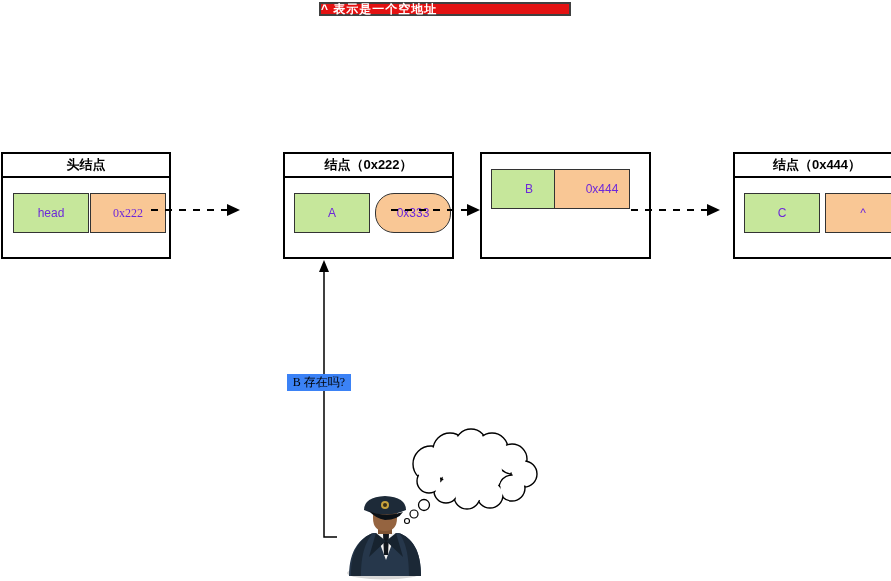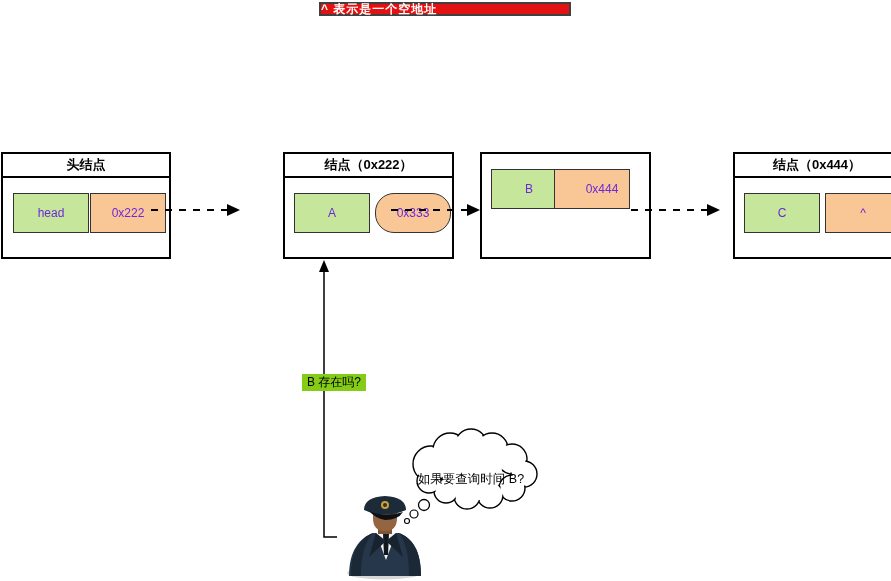--- a/index.html
+++ b/index.html
@@ -29,31 +29,31 @@
     position:absolute;top:15px;width:76px;height:40px;box-sizing:border-box;
     display:flex;align-items:center;justify-content:center;
     font-size:12px;color:#6d28d9;border:1.5px solid #333333;
   }
   .cell.data{background:#c6e79b;}
   .cell.ptr{background:#f9c795;}
   #node1{left:1px;width:170px;}
   #node2{left:240px;width:171px;margin-left:43px;}
   #node3{left:480px;width:171px;}
   #node4{left:720px;width:168px;margin-left:13px;}
-  #node1 .cell.data{left:10px;} #node1 .cell.ptr{left:87px;}
+  #node1 .cell.data{left:10px;} #node1 .cell.ptr{left:87px;font-family:Liberation Serif, serif;}
   #node2 .cell.data{left:9px;}  #node2 .cell.ptr{left:90px;border-radius:19px;}
   #node3 .cell.data{left:9px;}  #node3 .cell.ptr{left:72px;padding-left:20px;}
   #node4 .cell.data{left:9px;}  #node4 .cell.ptr{left:90px;}
   
   .overlay{position:absolute;left:0;top:0;width:891px;height:581px;z-index:2;pointer-events:none;}
   
   .label{position:absolute;z-index:3;font-size:12px;color:#000000;}
   .q-vertical{
-    left:302px;top:374px;width:64px;height:17px;background:#84cc16;
-    display:flex;align-items:center;justify-content:center;
+    left:287px;top:374px;width:64px;height:17px;background:#3b82f6;
+    display:flex;align-items:center;justify-content:center;font-family:Liberation Serif, serif;
   }
   .bubble-text{
     left:406px;top:471px;width:130px;text-align:center;font-size:12.5px;
   }
 </style>
 </head>
 <body>
 
 <div class="canvas">
 
@@ -160,15 +160,14 @@
       <rect x="378" y="521" width="14" height="13" fill="#7f5434"></rect>
       <path d="M373,506 Q373,498 385,498 Q397,498 397,506 L397,518 Q397,531 385,531 Q373,531 373,518 Z" fill="#956440"></path>
       <path d="M364,510 Q364,497 385,496 Q406,497 406,510 Q396,514.5 385,514.5 Q374,514.5 364,510 Z" fill="#1d2a38"></path>
       <path d="M369,511 Q385,518 403,512 Q398,520 385,520 Q375,518 369,511 Z" fill="#0b1117"></path>
       <circle cx="385" cy="505" r="4" fill="#c8a23c"></circle>
       <circle cx="385" cy="505" r="2" fill="#3a2f16"></circle>
     </g>
   </svg>
 
   <div class="label q-vertical">B 存在吗?</div>
-  <div class="label bubble-text">如果要查询时间 B?</div>
 
 </div>
 
 </body></html>

